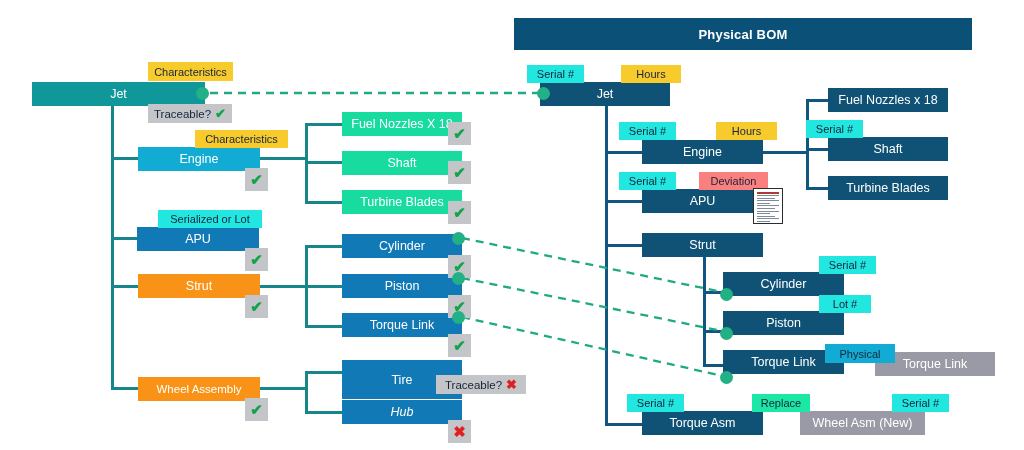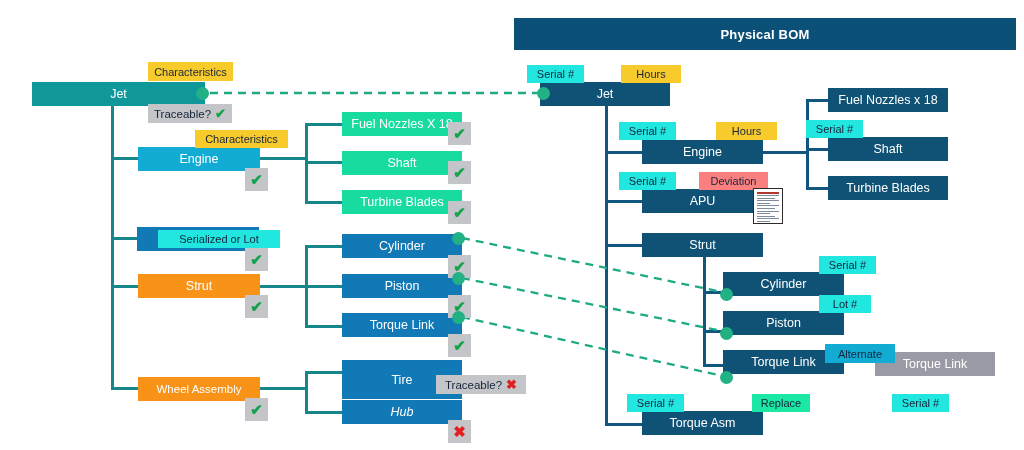--- a/index.html
+++ b/index.html
@@ -96,21 +96,21 @@
   }
   .doc i.t{background:#b0392f;height:1.5px;}
   .doc i.s{width:60%;}
   .doc i.m{width:82%;}
 </style>
 </head>
 <body>
 
 <div id="stage">
 
-  <div class="panel-header" style="left:514px;top:18px;width:502px;height:32px;background:#0b5077;">
+  <div class="panel-header" style="left:514px;top:18px;width:458px;height:32px;background:#0b5077;">
     <span>Physical BOM</span>
   </div>
 
   <div class="conn" style="left:111px;top:105px;width:2.5px;height:284px;"></div>
 
   <div class="conn" style="left:111px;top:157px;width:28px;height:2.5px;"></div>
 
   <div class="conn" style="left:111px;top:237px;width:28px;height:2.5px;"></div>
 
   <div class="conn" style="left:111px;top:285px;width:28px;height:2.5px;"></div>
@@ -178,21 +178,21 @@
   <div class="tag dark-text" style="left:195px;top:130px;width:93px;height:18px;background:#f8cb2d;">
     <span>Characteristics</span>
   </div>
   <div class="chip ok" style="left:245px;top:168px;">
     <span>✔</span>
   </div>
 
   <div class="node" style="left:137px;top:227px;width:122px;height:24px;background:#1179b5;">
     <span>APU</span>
   </div>
-  <div class="tag dark-text" style="left:158px;top:210px;width:122px;height:18px;background:#22e6e0;margin-top:20px;">
+  <div class="tag dark-text" style="left:158px;top:210px;width:104px;height:18px;background:#22e6e0;">
     <span>Serialized or Lot</span>
   </div>
   <div class="chip ok" style="left:245px;top:248px;">
     <span>✔</span>
   </div>
 
   <div class="node" style="left:138px;top:274px;width:122px;height:24px;background:#f99318;">
     <span>Strut</span>
   </div>
   <div class="chip ok" style="left:245px;top:295px;">
@@ -343,33 +343,36 @@
   </div>
   <div class="tag dark-text" style="left:819px;top:295px;width:52px;height:18px;background:#22e6e0;">
     <span>Lot #</span>
   </div>
   <div class="dot" style="left:720px;top:327px;"></div>
 
   <div class="node" style="left:723px;top:350px;width:121px;height:24px;background:#0f5275;">
     <span>Torque Link</span>
   </div>
   <div class="tag dark-text" style="left:825px;top:344px;width:70px;height:19px;background:#12abd4;">
-    <span>Alternate</span>
+    <span>Physical</span>
   </div>
   <div class="node" style="left:875px;top:352px;width:120px;height:24px;background:#9a9aa6;">
     <span>Torque Link</span>
   </div>
   <div class="dot" style="left:720px;top:371px;"></div>
 
   <div class="node" style="left:642px;top:411px;width:121px;height:24px;background:#0f5275;">
     <span>Torque Asm</span>
   </div>
   <div class="tag dark-text" style="left:627px;top:394px;width:57px;height:18px;background:#22e6e0;">
     <span>Serial #</span>
   </div>
   <div class="tag dark-text" style="left:752px;top:394px;width:58px;height:18px;background:#1ae8a4;">
     <span>Replace</span>
   </div>
+  <div class="node" style="left:800px;top:411px;width:125px;height:24px;background:#9a9aa6;">
+    <span>Wheel Asm (New)</span>
+  </div>
   <div class="tag dark-text" style="left:892px;top:394px;width:57px;height:18px;background:#22e6e0;">
     <span>Serial #</span>
   </div>
 
 </div>
 
 </body></html>

